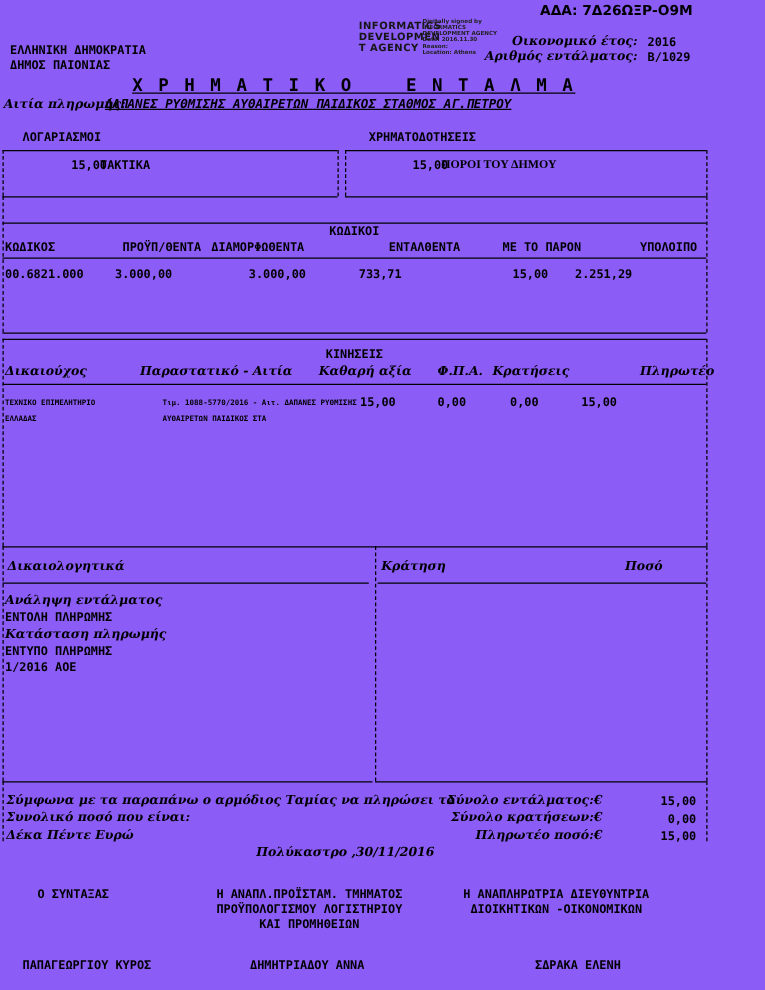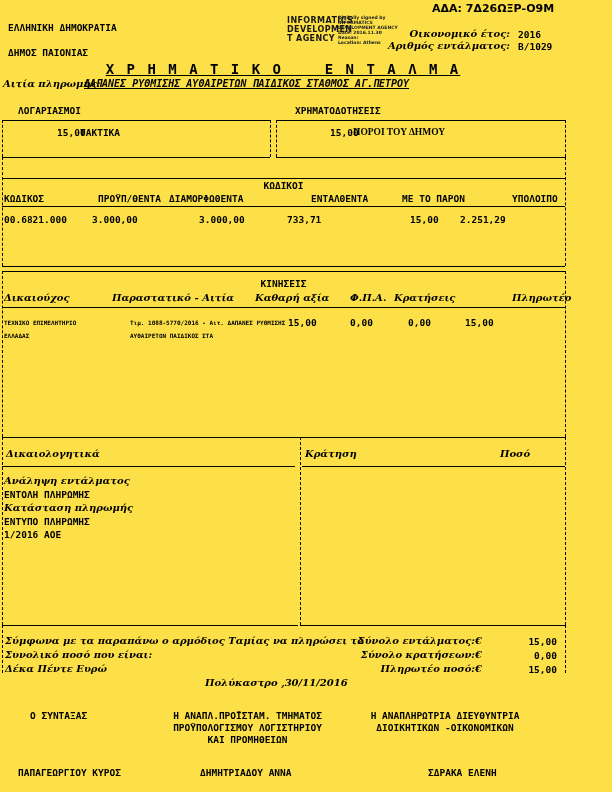--- a/index.html
+++ b/index.html
@@ -1,17 +1,17 @@
 <!DOCTYPE html>
 <html><head>
 <meta charset="utf-8">
 <style>
   html,body { margin:0; padding:0; background:#888; }
   .page {
-    position:relative; width:612px; height:792px; background:#fde047;
+    position:relative; width:612px; height:792px; background:#8b5cf6;
     margin:0 auto; overflow:hidden;
     font-family:"DejaVu Sans Mono","Liberation Mono",monospace;
     color:#000;
   }
   .t { position:absolute; white-space:pre; line-height:1; }
   .m  { font-family:"DejaVu Sans Mono","Liberation Mono",monospace; font-weight:bold; font-size:9.5px; }
   .m10{ font-family:"DejaVu Sans Mono","Liberation Mono",monospace; font-weight:bold; font-size:10px; }
   .i  { font-family:"DejaVu Serif","Liberation Serif",serif; font-style:italic; font-weight:bold; font-size:10px; }
   .s  { font-family:"DejaVu Sans Mono","Liberation Mono",monospace; font-weight:bold; font-size:6px; }
   .sans { font-family:"DejaVu Sans","Liberation Sans",sans-serif; }
@@ -24,21 +24,21 @@
   .ada { font-size:11px; font-weight:bold; }
   .agency { font-size:8px; font-weight:bold; letter-spacing:.4px; line-height:9.3px; color:#161616; }
   .tiny { font-size:4.5px; line-height:5px; color:#222; font-weight:bold; }
 </style>
 </head>
 <body>
 
 <div class="page">
 
   <div class="t sans ada" style="left:432px; top:3px;">ΑΔΑ: 7Δ26ΩΞΡ-Ο9Μ</div>
-  <div class="t m" style="left:8px; top:23px;">ΕΛΛΗΝΙΚΗ ΔΗΜΟΚΡΑΤΙΑ</div>
+  <div class="t m" style="left:8px; top:36px;">ΕΛΛΗΝΙΚΗ ΔΗΜΟΚΡΑΤΙΑ</div>
   <div class="t m" style="left:8px; top:48px;">ΔΗΜΟΣ ΠΑΙΟΝΙΑΣ</div>
 
   <div>
     <div class="t sans agency" style="left:287px; top:16px;">INFORMATICS</div>
     <div class="t sans agency" style="left:287px; top:25px;">DEVELOPMEN</div>
     <div class="t sans agency" style="left:287px; top:34px;">T AGENCY</div>
     <div class="t sans tiny" style="left:338px; top:15px;">Digitally signed by</div>
     <div class="t sans tiny" style="left:338px; top:20px;">INFORMATICS</div>
     <div class="t sans tiny" style="left:338px; top:25px;">DEVELOPMENT AGENCY</div>
     <div class="t sans tiny" style="left:338px; top:30px;">Date: 2016.11.30</div>

